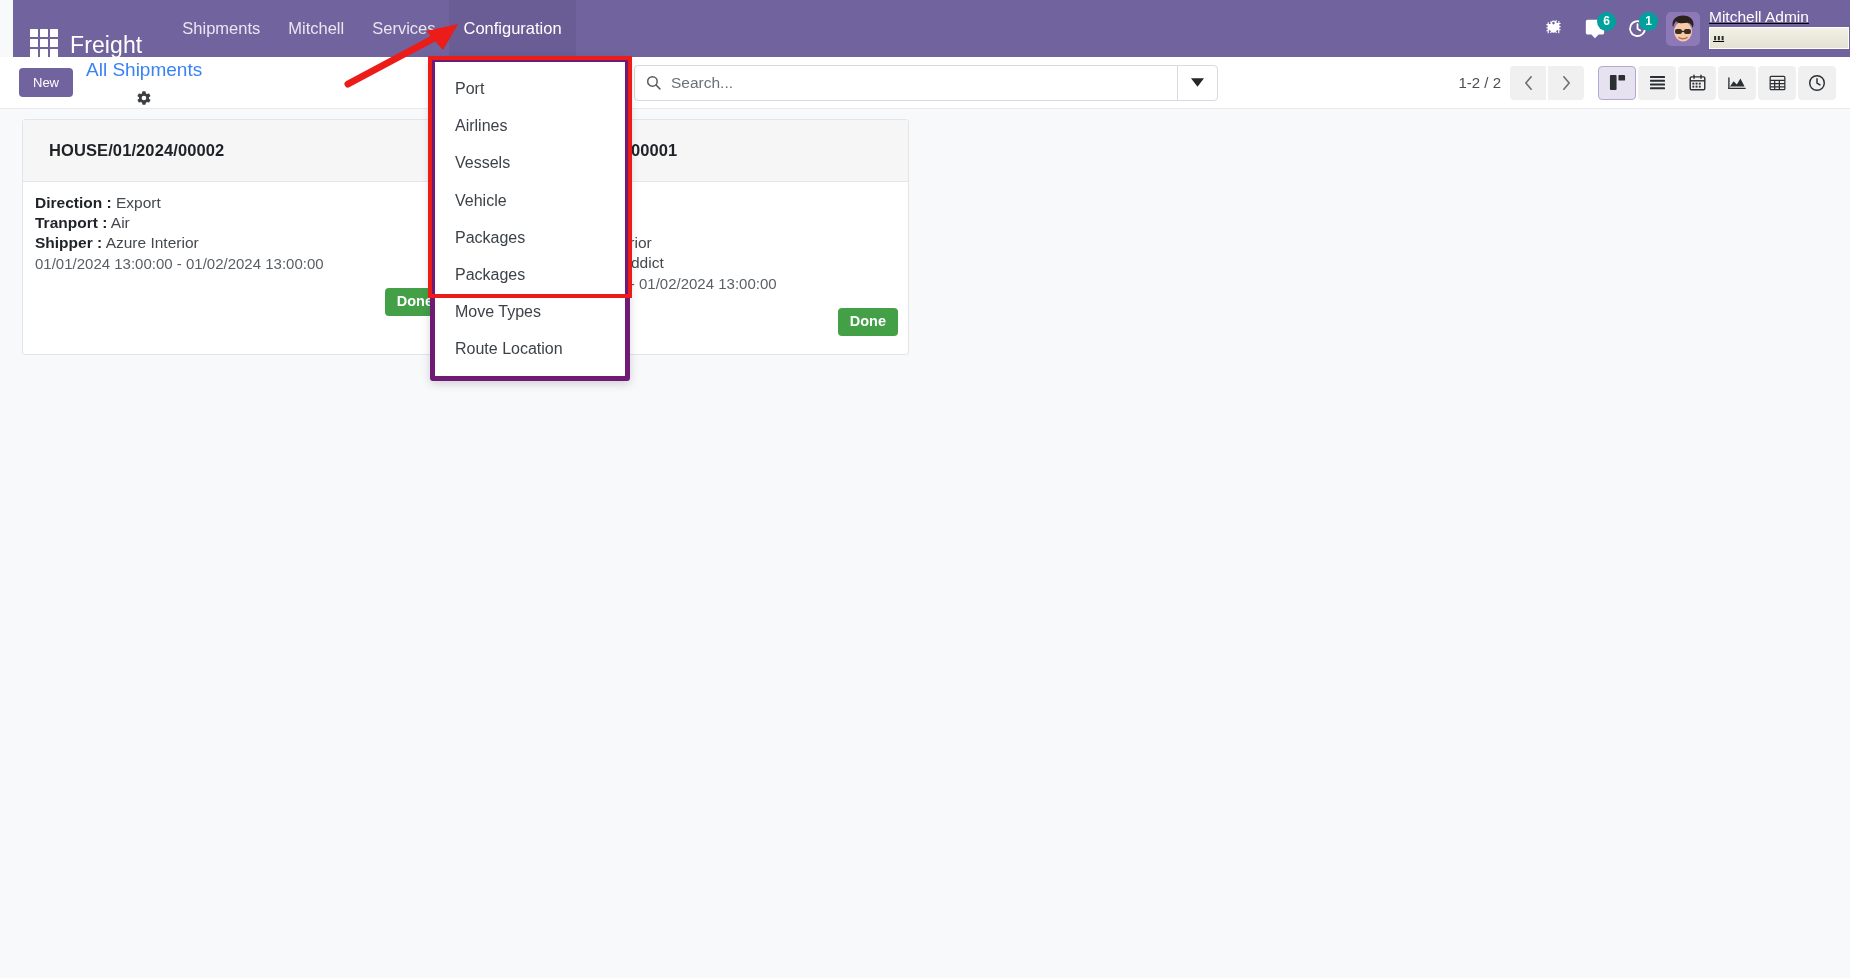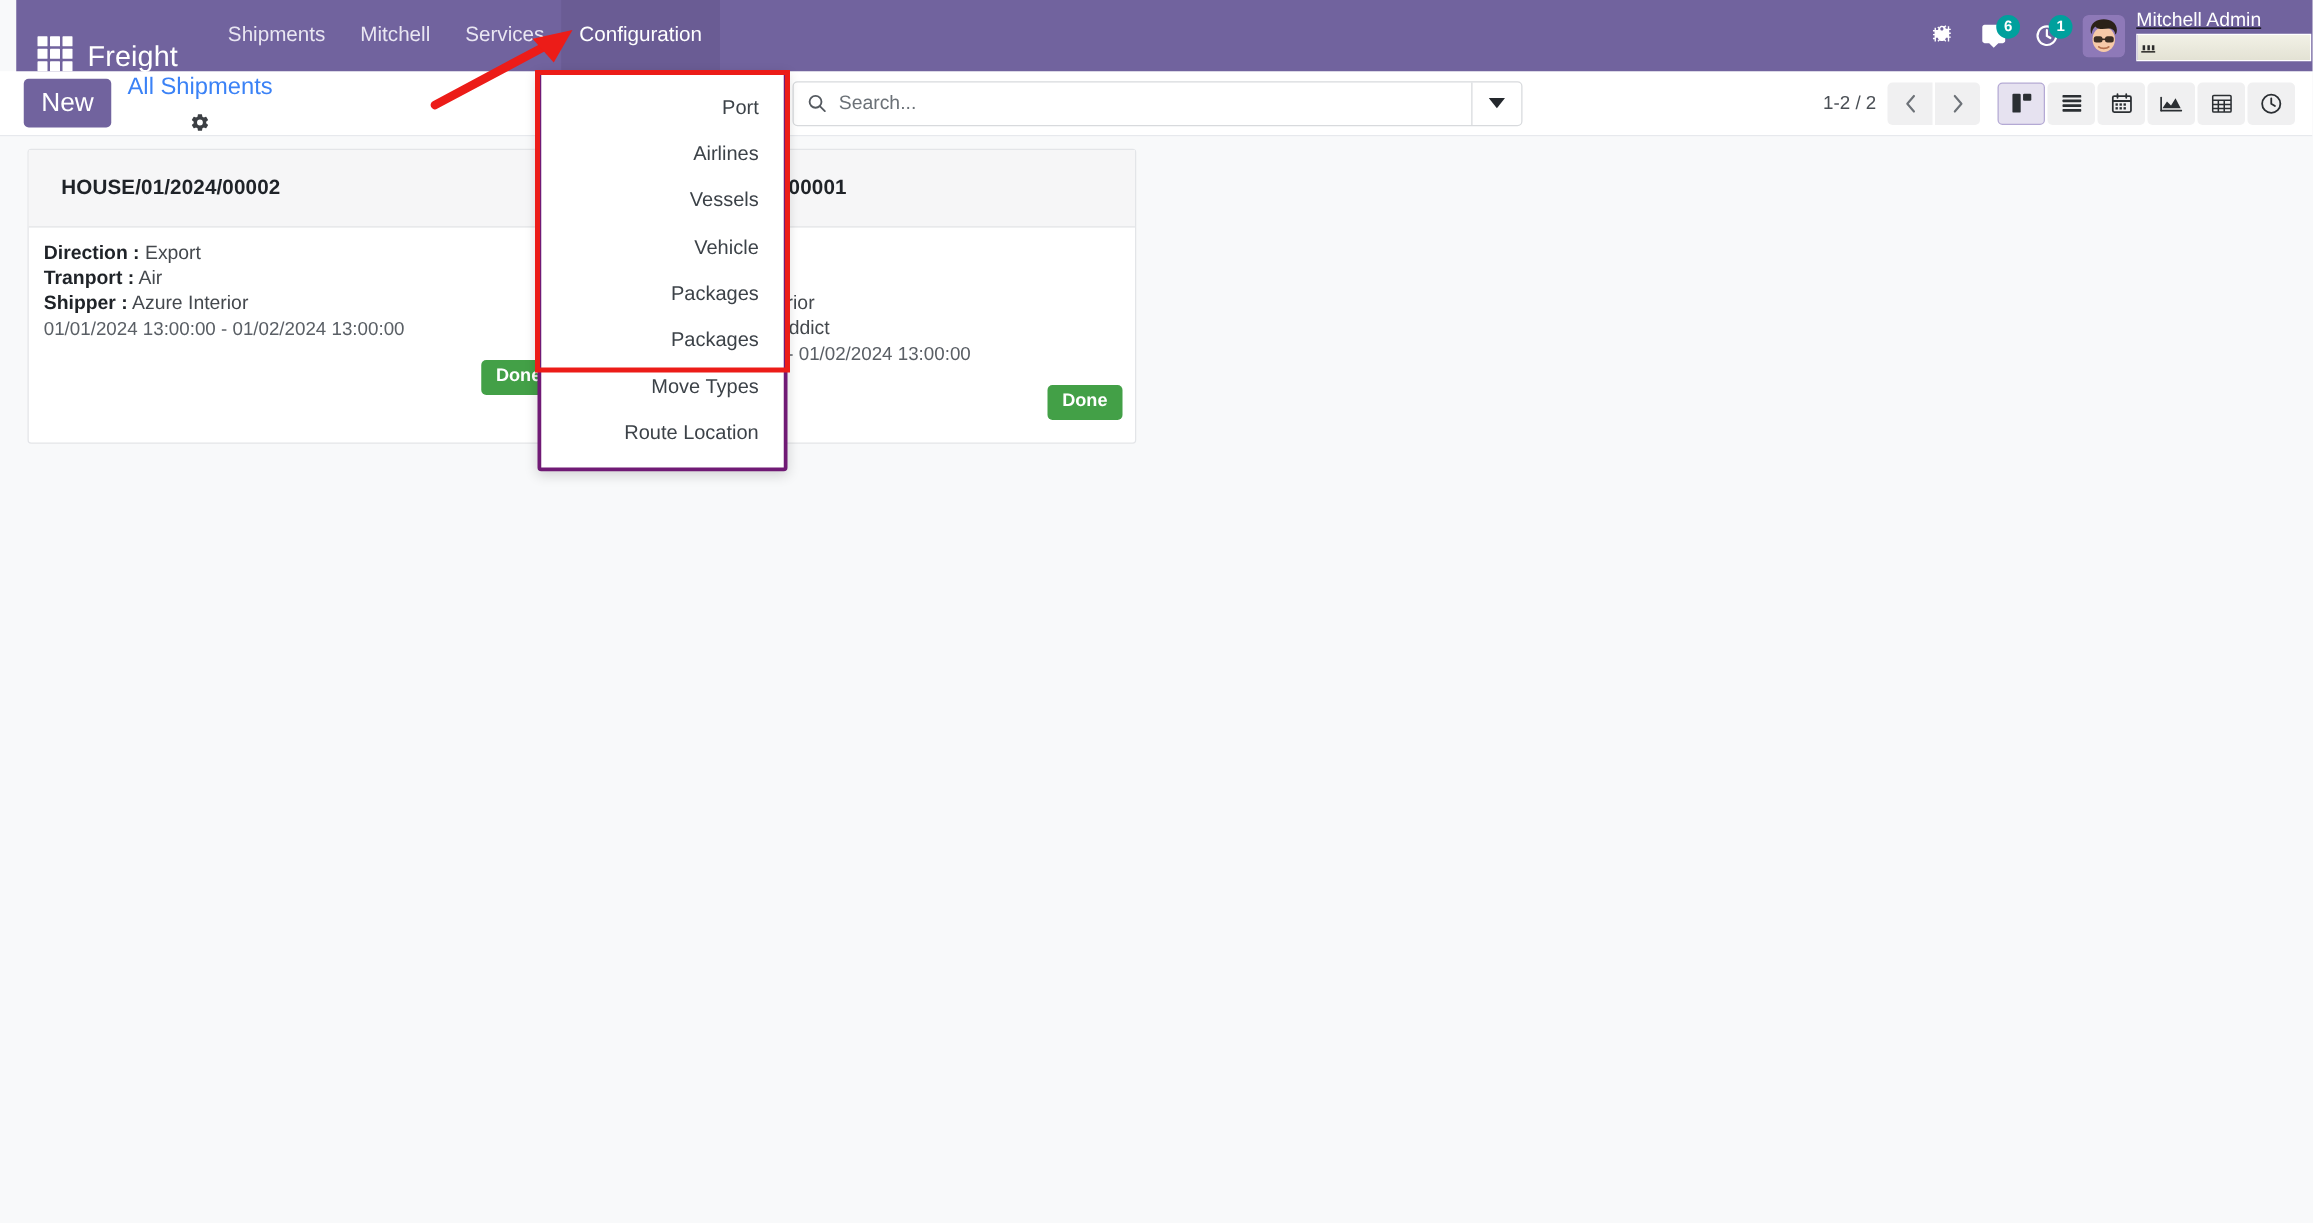--- a/index.html
+++ b/index.html
@@ -164,21 +164,21 @@
     border-bottom: 1px solid #e7e9ed;
     display: flex;
     align-items: center;
     z-index: 20;
   }
 
   .btn-new {
     margin-left: 19px;
     background: #71639e;
     color: #ffffff;
-    font-size: 21px;
+    font-size: 13px;
     border: none;
     border-radius: 4px;
     padding: 7px 14px;
     cursor: pointer;
     line-height: 1.2;
   }
 
   .breadcrumb {
     margin-left: 13px;
     display: flex;
@@ -376,25 +376,24 @@
   
   .dropdown-wrap {
     position: absolute;
     left: 430px;
     top: 57px;
     z-index: 60;
   }
   .dropdown-menu {
     width: 200px;
     background: #ffffff;
-    border: 3px solid #701a75;
+    border: 5px solid #701a75;
     box-shadow: 0 3px 10px rgba(0,0,0,0.16);
     padding: 8px 0 8px 0;
     border-radius: 0 0 3px 3px;
-    text-align: right;
   }
   .dropdown-item {
     padding: 7px 20px;
     font-size: 16px;
     color: #3c4248;
     cursor: pointer;
     white-space: nowrap;
     line-height: 1.45;
   }
 

